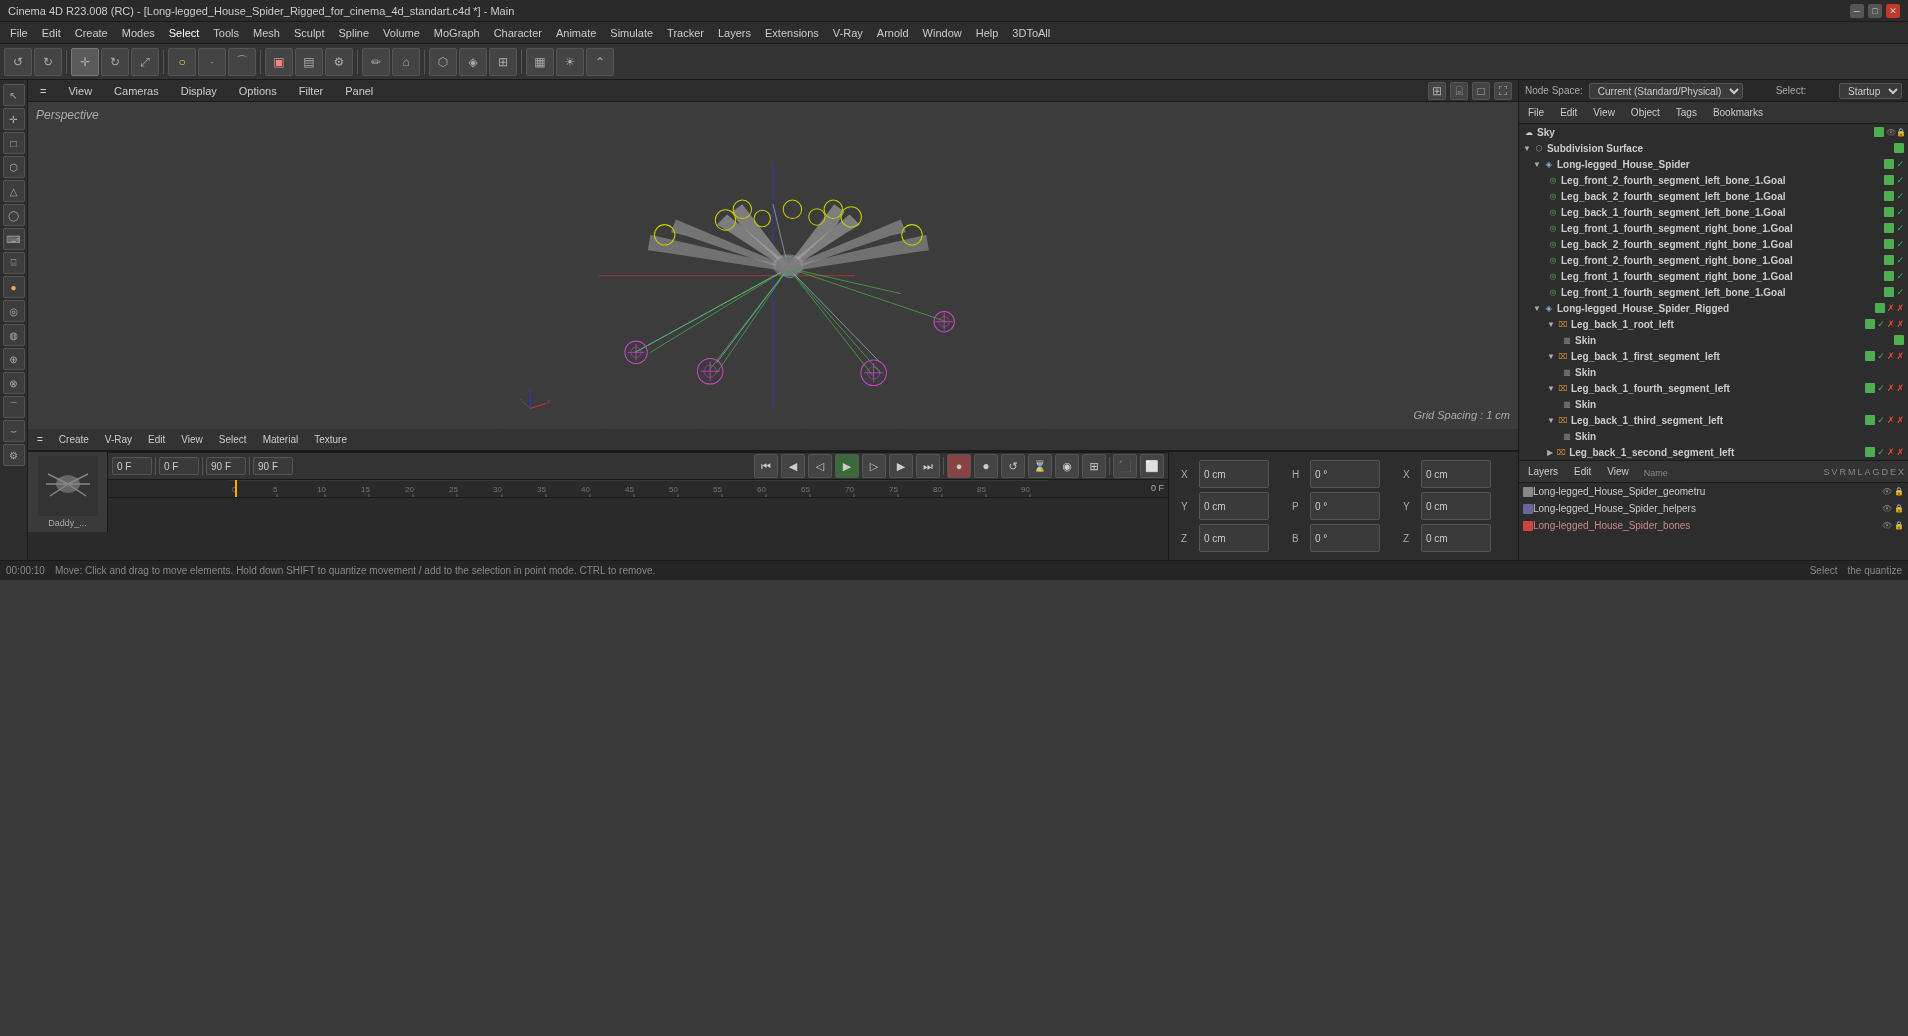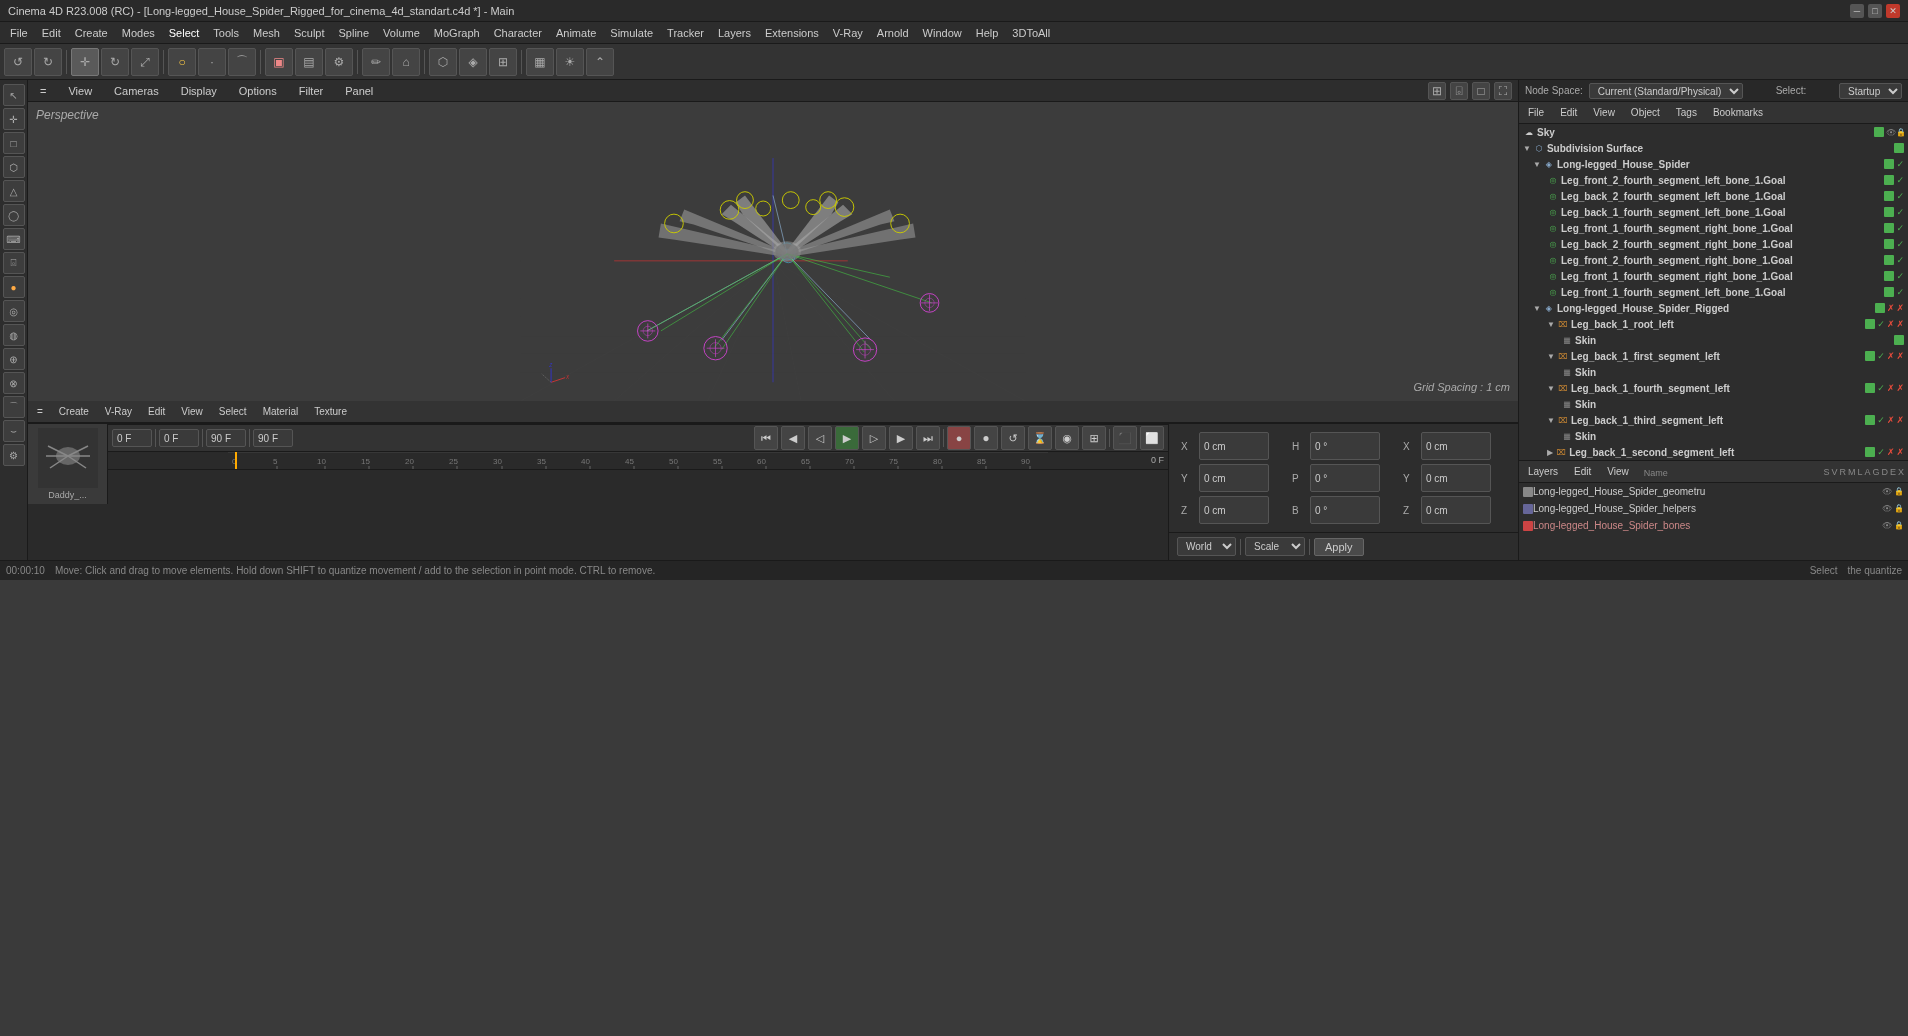--- a/index.html
+++ b/index.html
@@ -877,34 +877,20 @@
                 <td style="color:#aaa;padding:2px 4px;">Z</td>
                 <td style="padding:2px;"><input class="coord-input" value="0 cm" style="width: 70px;"></td>
                 <td style="color:#aaa;padding:2px 4px;">B</td>
                 <td style="padding:2px;"><input class="coord-input" value="0 °" style="width: 70px;"></td>
                 <td style="color:#aaa;padding:2px 4px;">Z</td>
                 <td style="padding:2px;"><input class="coord-input" value="0 cm" style="width: 70px;"></td>
               </tr>
             </tbody>
               </table>
           </div>
-          <div id="transform-controls" style="display:flex;align-items:center;gap:4px;padding:4px 8px;border-top:1px solid #1a1a1a;">
-            <select class="transform-select">
-              <option>World</option>
-              <option>Object</option>
-            </select>
-            <div style="width:1px;height:16px;background:#555;"></div>
-            <select class="transform-select">
-              <option>Scale</option>
-              <option>Move</option>
-              <option>Rotate</option>
-            </select>
-            <div style="width:1px;height:16px;background:#555;"></div>
-            <button class="apply-btn">Apply</button>
-          </div>
         </div>
       </div>
     </div>
   </div>
 
   <div id="right-panel">
 
     <div id="node-space-bar">
       <span>Node Space:</span>
       <select id="node-space-select">

